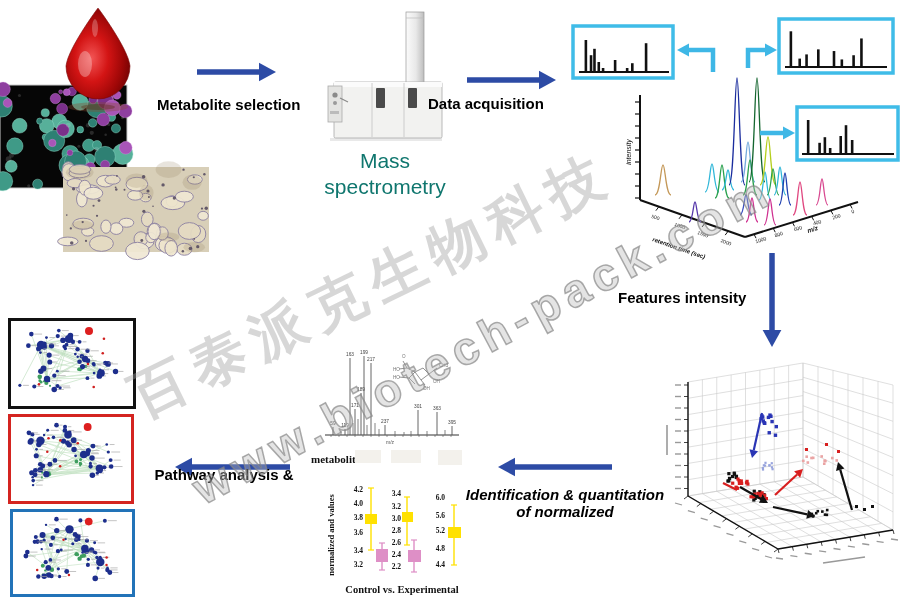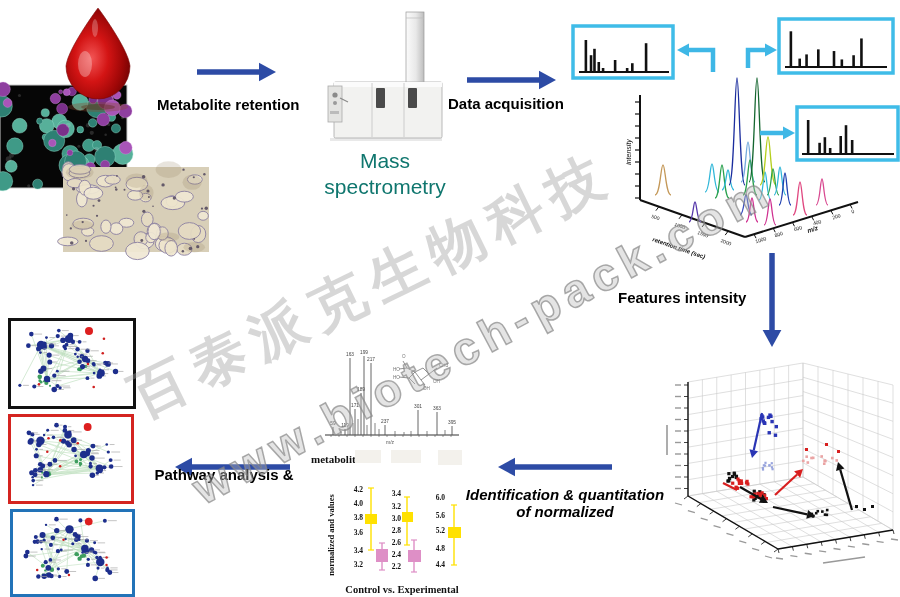--- a/index.html
+++ b/index.html
@@ -320,26 +320,26 @@
       <line x1="467" y1="80" x2="539" y2="80" stroke="#2d4ba5" stroke-width="5.5"></line>
       <polygon points="556,80 539,89.35 539,70.65" fill="#2d4ba5"></polygon>
       <line x1="772" y1="253" x2="772" y2="330" stroke="#2d4ba5" stroke-width="5.5"></line>
       <polygon points="772,347 762.65,330 781.35,330" fill="#2d4ba5"></polygon>
       <line x1="612" y1="467" x2="515" y2="467" stroke="#2d4ba5" stroke-width="5.5"></line>
       <polygon points="498,467 515,457.65 515,476.35" fill="#2d4ba5"></polygon>
       <line x1="290" y1="467" x2="192" y2="467" stroke="#2d4ba5" stroke-width="5.5"></line>
       <polygon points="175,467 192,457.65 192,476.35" fill="#2d4ba5"></polygon>
     </svg>
 
-  <div class="flow-label" style="left:157px;top:96px;">Metabolite retention</div>
+  <div class="flow-label" style="left:157px;top:96px;">Metabolite selection</div>
   <div class="ms-label" style="left:318px;top:148px;width:134px;">
     <div>Mass</div>
     <div>spectrometry</div>
   </div>
-  <div class="flow-label" style="left:448px;top:95px;">Data acquisition</div>
+  <div class="flow-label" style="left:428px;top:95px;">Data acquisition</div>
   <div class="flow-label" style="left:618px;top:289px;">Features intensity</div>
   <div class="flow-label" style="left:450px;top:486px;width:230px;font-style:italic;">
     <div>Identification &amp; quantitation</div>
     <div>of normalized</div>
   </div>
   <div class="flow-label" style="left:140px;top:466px;width:168px;">
     <div>Pathway analysis &amp;</div>
   </div>
 
   <svg id="spectrum" class="z3" style="left:305px;top:338px" width="170" height="112" viewBox="0 0 170 112">

